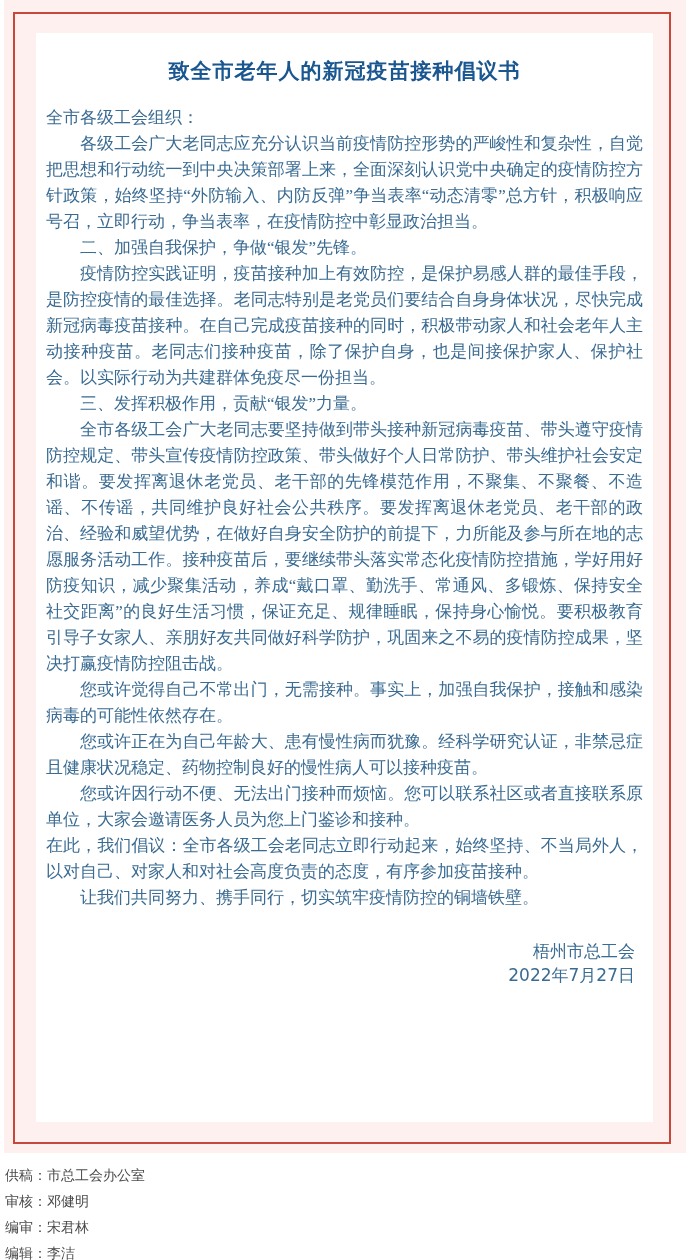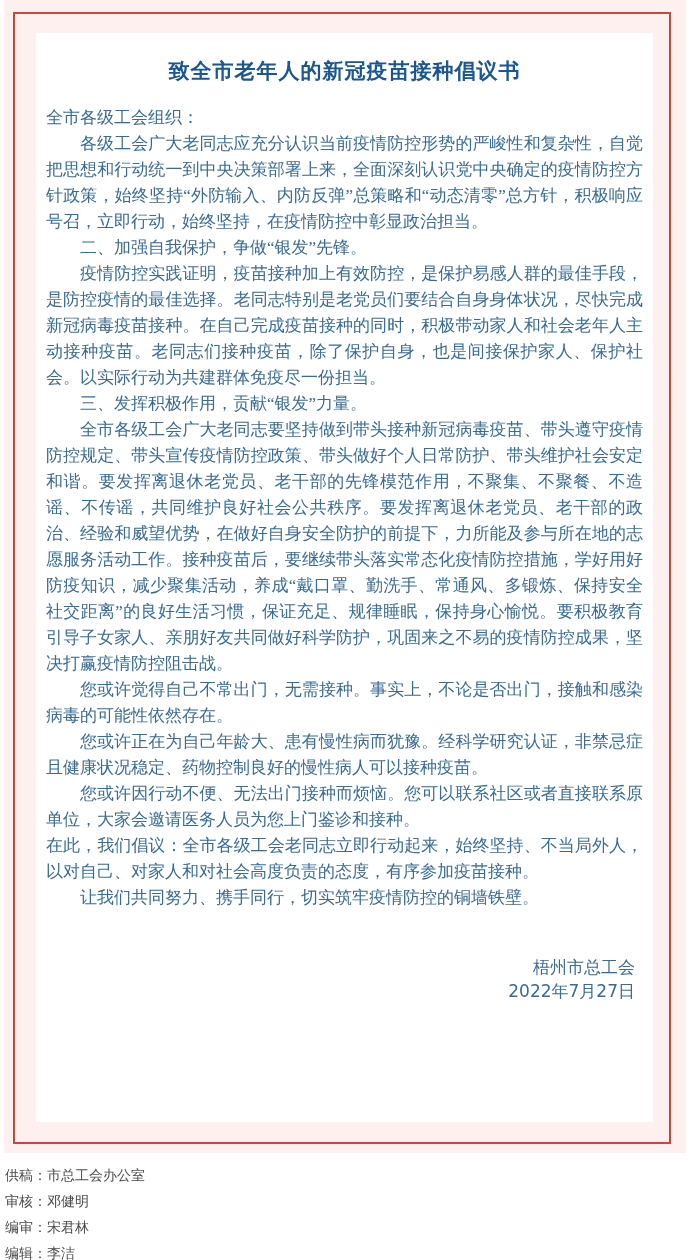--- a/index.html
+++ b/index.html
@@ -63,21 +63,21 @@
     line-height: 26px;
     color: var(--body-blue);
     text-align: justify;
     word-break: break-all;
     font-family: Liberation Serif, serif;
   }
   .doc-body p.para.indent {
     text-indent: 2em;
   }
   .sig-block {
-    margin-top: 44px;
+    margin-top: 28px;
     padding-right: 8px;
     text-align: right;
     font-size: 17px;
     line-height: 24px;
     color: var(--body-blue);
   }
   .credits-footer {
     position: absolute;
     left: 5px;
     top: 1162px;
@@ -92,26 +92,26 @@
 </head>
 <body>
 
 <div class="page">
   <div class="pink-panel">
     <div class="red-frame">
       <div class="white-card">
         <h1 class="doc-title">致全市老年人的新冠疫苗接种倡议书</h1>
         <div class="doc-body" id="doc-body">
             <p class="para">全市各级工会组织：</p>
-            <p class="para indent">各级工会广大老同志应充分认识当前疫情防控形势的严峻性和复杂性，自觉把思想和行动统一到中央决策部署上来，全面深刻认识党中央确定的疫情防控方针政策，始终坚持“外防输入、内防反弹”总策略和“动态清零”总方针，积极响应号召，立即行动，始终坚持，在疫情防控中彰显政治担当。</p>
+            <p class="para indent">各级工会广大老同志应充分认识当前疫情防控形势的严峻性和复杂性，自觉把思想和行动统一到中央决策部署上来，全面深刻认识党中央确定的疫情防控方针政策，始终坚持“外防输入、内防反弹”争当表率“动态清零”总方针，积极响应号召，立即行动，争当表率，在疫情防控中彰显政治担当。</p>
             <p class="para indent">二、加强自我保护，争做“银发”先锋。</p>
             <p class="para indent">疫情防控实践证明，疫苗接种加上有效防控，是保护易感人群的最佳手段，是防控疫情的最佳选择。老同志特别是老党员们要结合自身身体状况，尽快完成新冠病毒疫苗接种。在自己完成疫苗接种的同时，积极带动家人和社会老年人主动接种疫苗。老同志们接种疫苗，除了保护自身，也是间接保护家人、保护社会。以实际行动为共建群体免疫尽一份担当。</p>
             <p class="para indent">三、发挥积极作用，贡献“银发”力量。</p>
             <p class="para indent">全市各级工会广大老同志要坚持做到带头接种新冠病毒疫苗、带头遵守疫情防控规定、带头宣传疫情防控政策、带头做好个人日常防护、带头维护社会安定和谐。要发挥离退休老党员、老干部的先锋模范作用，不聚集、不聚餐、不造谣、不传谣，共同维护良好社会公共秩序。要发挥离退休老党员、老干部的政治、经验和威望优势，在做好自身安全防护的前提下，力所能及参与所在地的志愿服务活动工作。接种疫苗后，要继续带头落实常态化疫情防控措施，学好用好防疫知识，减少聚集活动，养成“戴口罩、勤洗手、常通风、多锻炼、保持安全社交距离”的良好生活习惯，保证充足、规律睡眠，保持身心愉悦。要积极教育引导子女家人、亲朋好友共同做好科学防护，巩固来之不易的疫情防控成果，坚决打赢疫情防控阻击战。</p>
-            <p class="para indent">您或许觉得自己不常出门，无需接种。事实上，不论是否出门，接触和感染病毒的可能性依然存在。</p>
+            <p class="para indent">您或许觉得自己不常出门，无需接种。事实上，加强自我保护，接触和感染病毒的可能性依然存在。</p>
             <p class="para indent">您或许正在为自己年龄大、患有慢性病而犹豫。经科学研究认证，非禁忌症且健康状况稳定、药物控制良好的慢性病人可以接种疫苗。</p>
             <p class="para indent">您或许因行动不便、无法出门接种而烦恼。您可以联系社区或者直接联系原单位，大家会邀请医务人员为您上门鉴诊和接种。</p>
             <p class="para">在此，我们倡议：全市各级工会老同志立即行动起来，始终坚持、不当局外人，以对自己、对家人和对社会高度负责的态度，有序参加疫苗接种。</p>
             <p class="para indent">让我们共同努力、携手同行，切实筑牢疫情防控的铜墙铁壁。</p>
           </div>
         <div class="sig-block">
           <div>梧州市总工会</div>
           <div>2022年7月27日</div>
         </div>
       </div>

